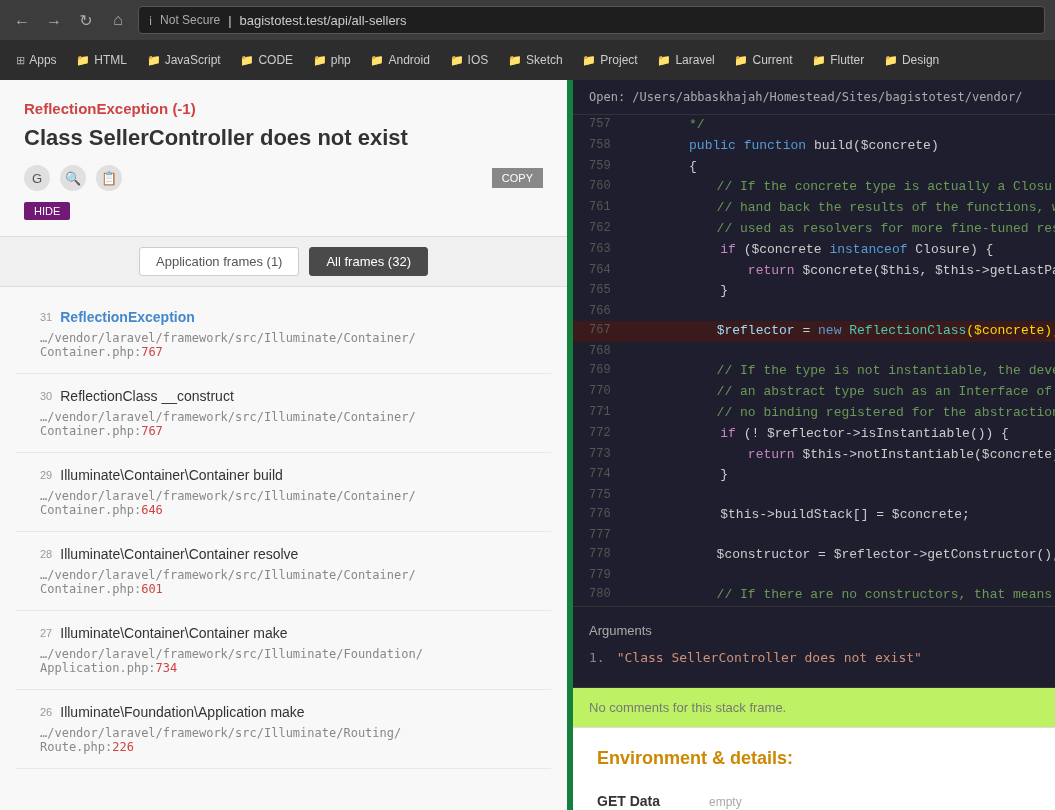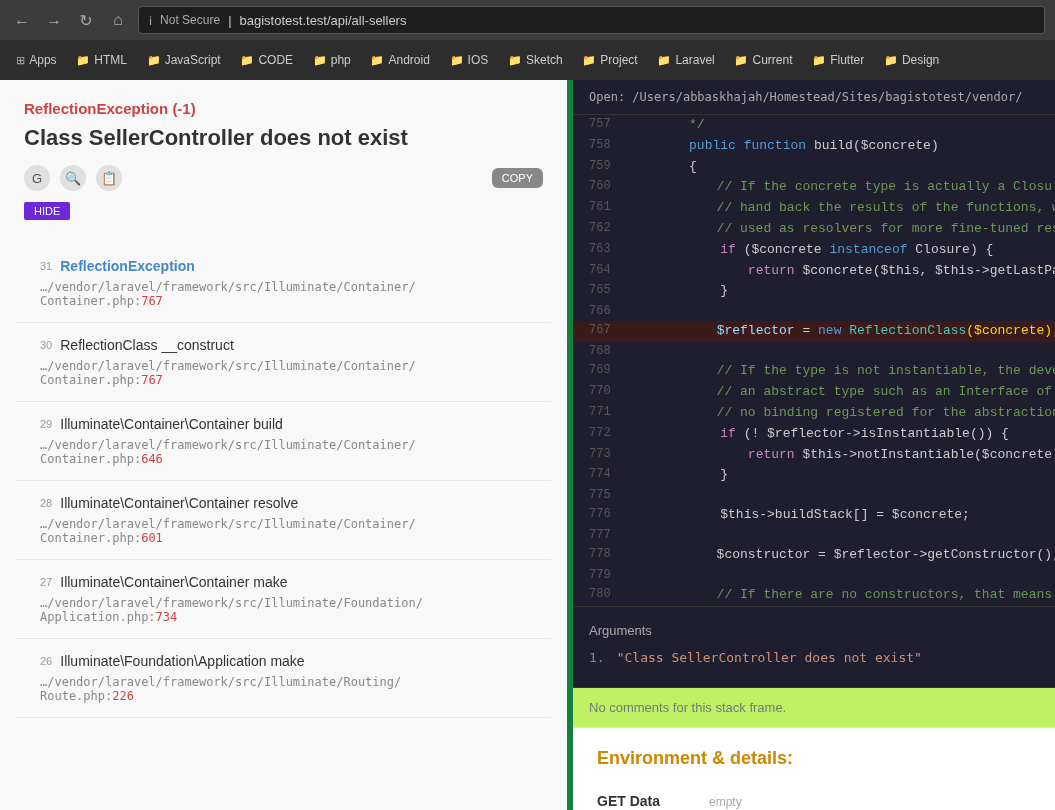--- a/index.html
+++ b/index.html
@@ -103,24 +103,24 @@
       color: #555;
     }
     .copy-btn {
       margin-left: auto;
       background: #888;
       color: #fff;
       border: none;
       padding: 4px 10px;
       font-size: 11px;
       cursor: pointer;
-      border-radius: 6px;
+      border-radius: 0;
     }
     .hide-btn {
-      background: #6d28d9;
+      background: #701a75;
       color: #fff;
       border: none;
       padding: 3px 10px;
       font-size: 11px;
       cursor: pointer;
       border-radius: 2px;
     }
 
     
     .frames-tabs {
@@ -382,20 +382,24 @@
         <div class="search-icon-btn">G</div>
         <div class="search-icon-btn">🔍</div>
         <div class="search-icon-btn">📋</div>
         <button class="copy-btn">COPY</button>
       </div>
       <div>
         <button class="hide-btn">HIDE</button>
       </div>
     </div>
 
+    <div class="frames-tabs">
+      <button class="tab-btn">Application frames (1)</button>
+      <button class="tab-btn active">All frames (32)</button>
+    </div>
 
     <div class="stack-frames">
 
     <div class="frame-item">
     <span class="frame-number">31</span>
     <div class="frame-class highlighted">ReflectionException</div>
     <div class="frame-path">…/vendor/laravel/framework/src/Illuminate/Container/<br>Container.php:<span class="line-num">767</span></div>
   </div>
         <div class="frame-item">
     <span class="frame-number">30</span>

